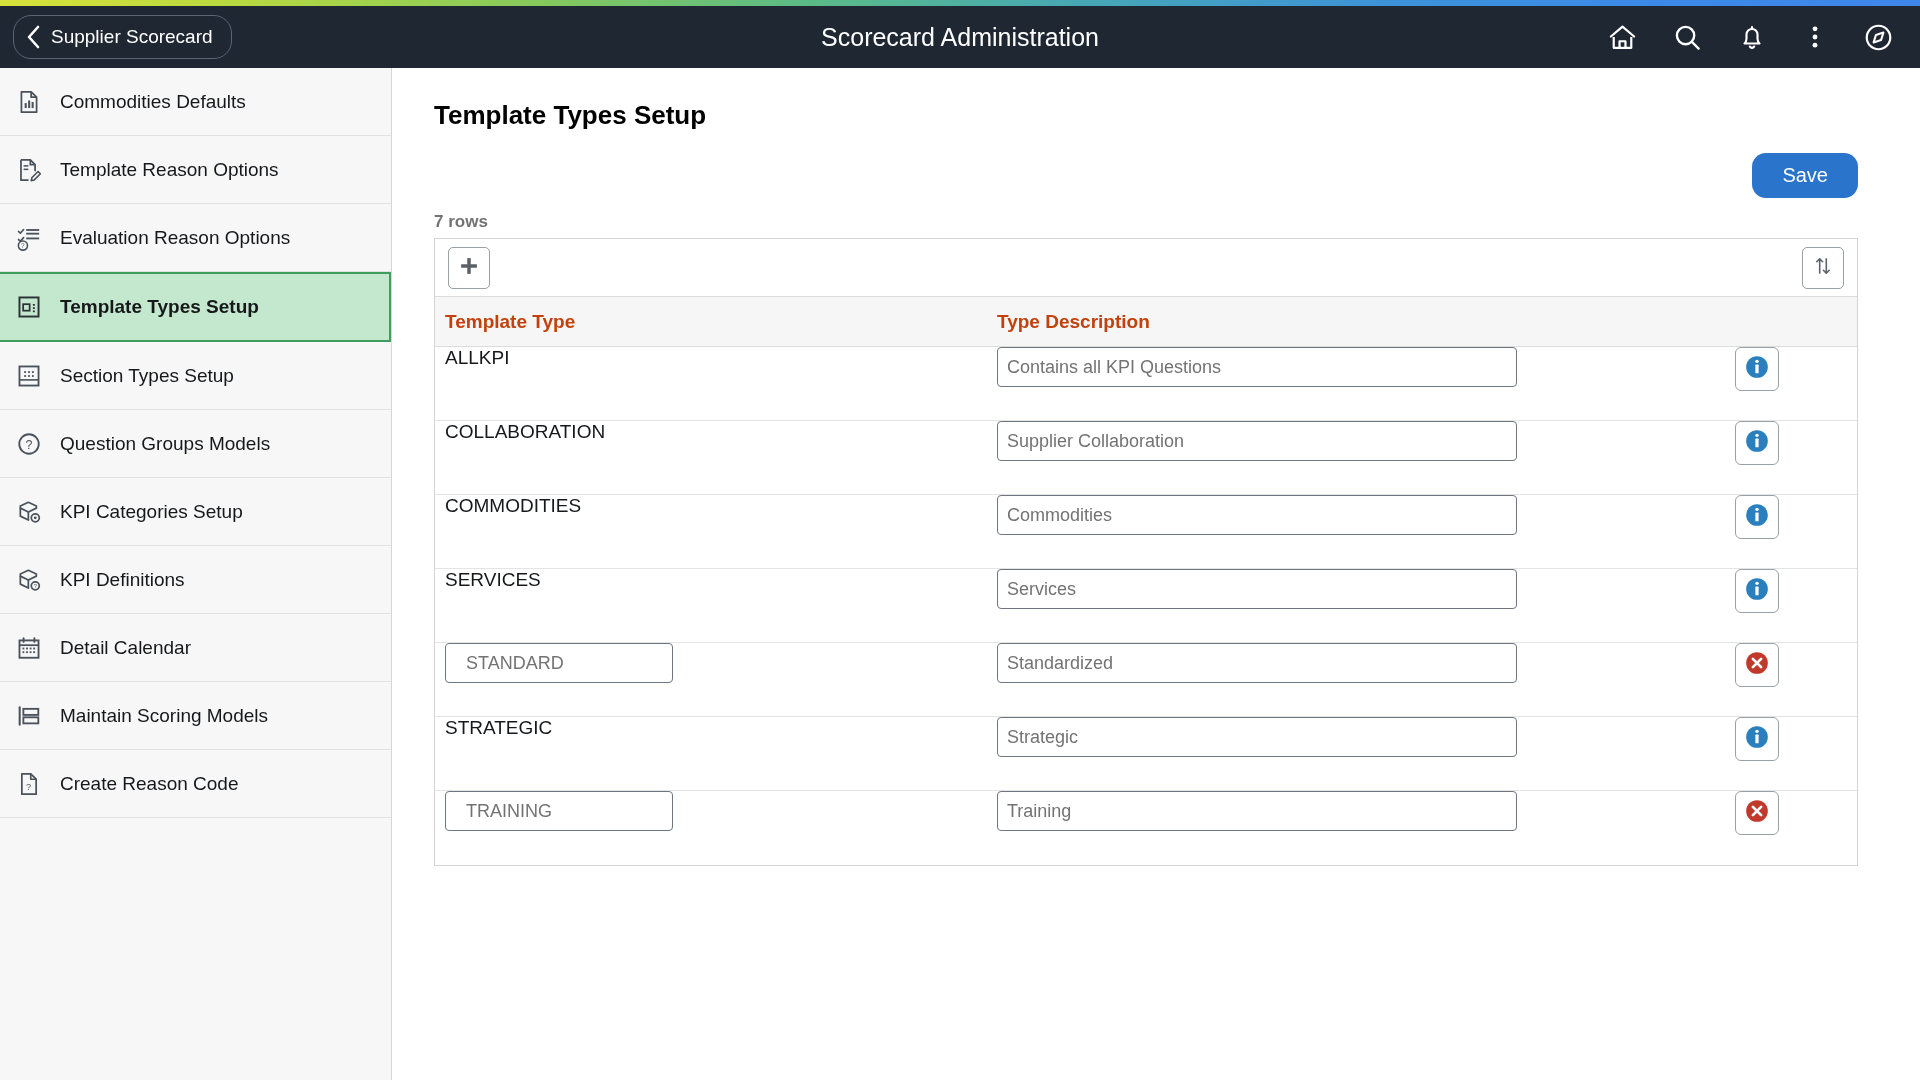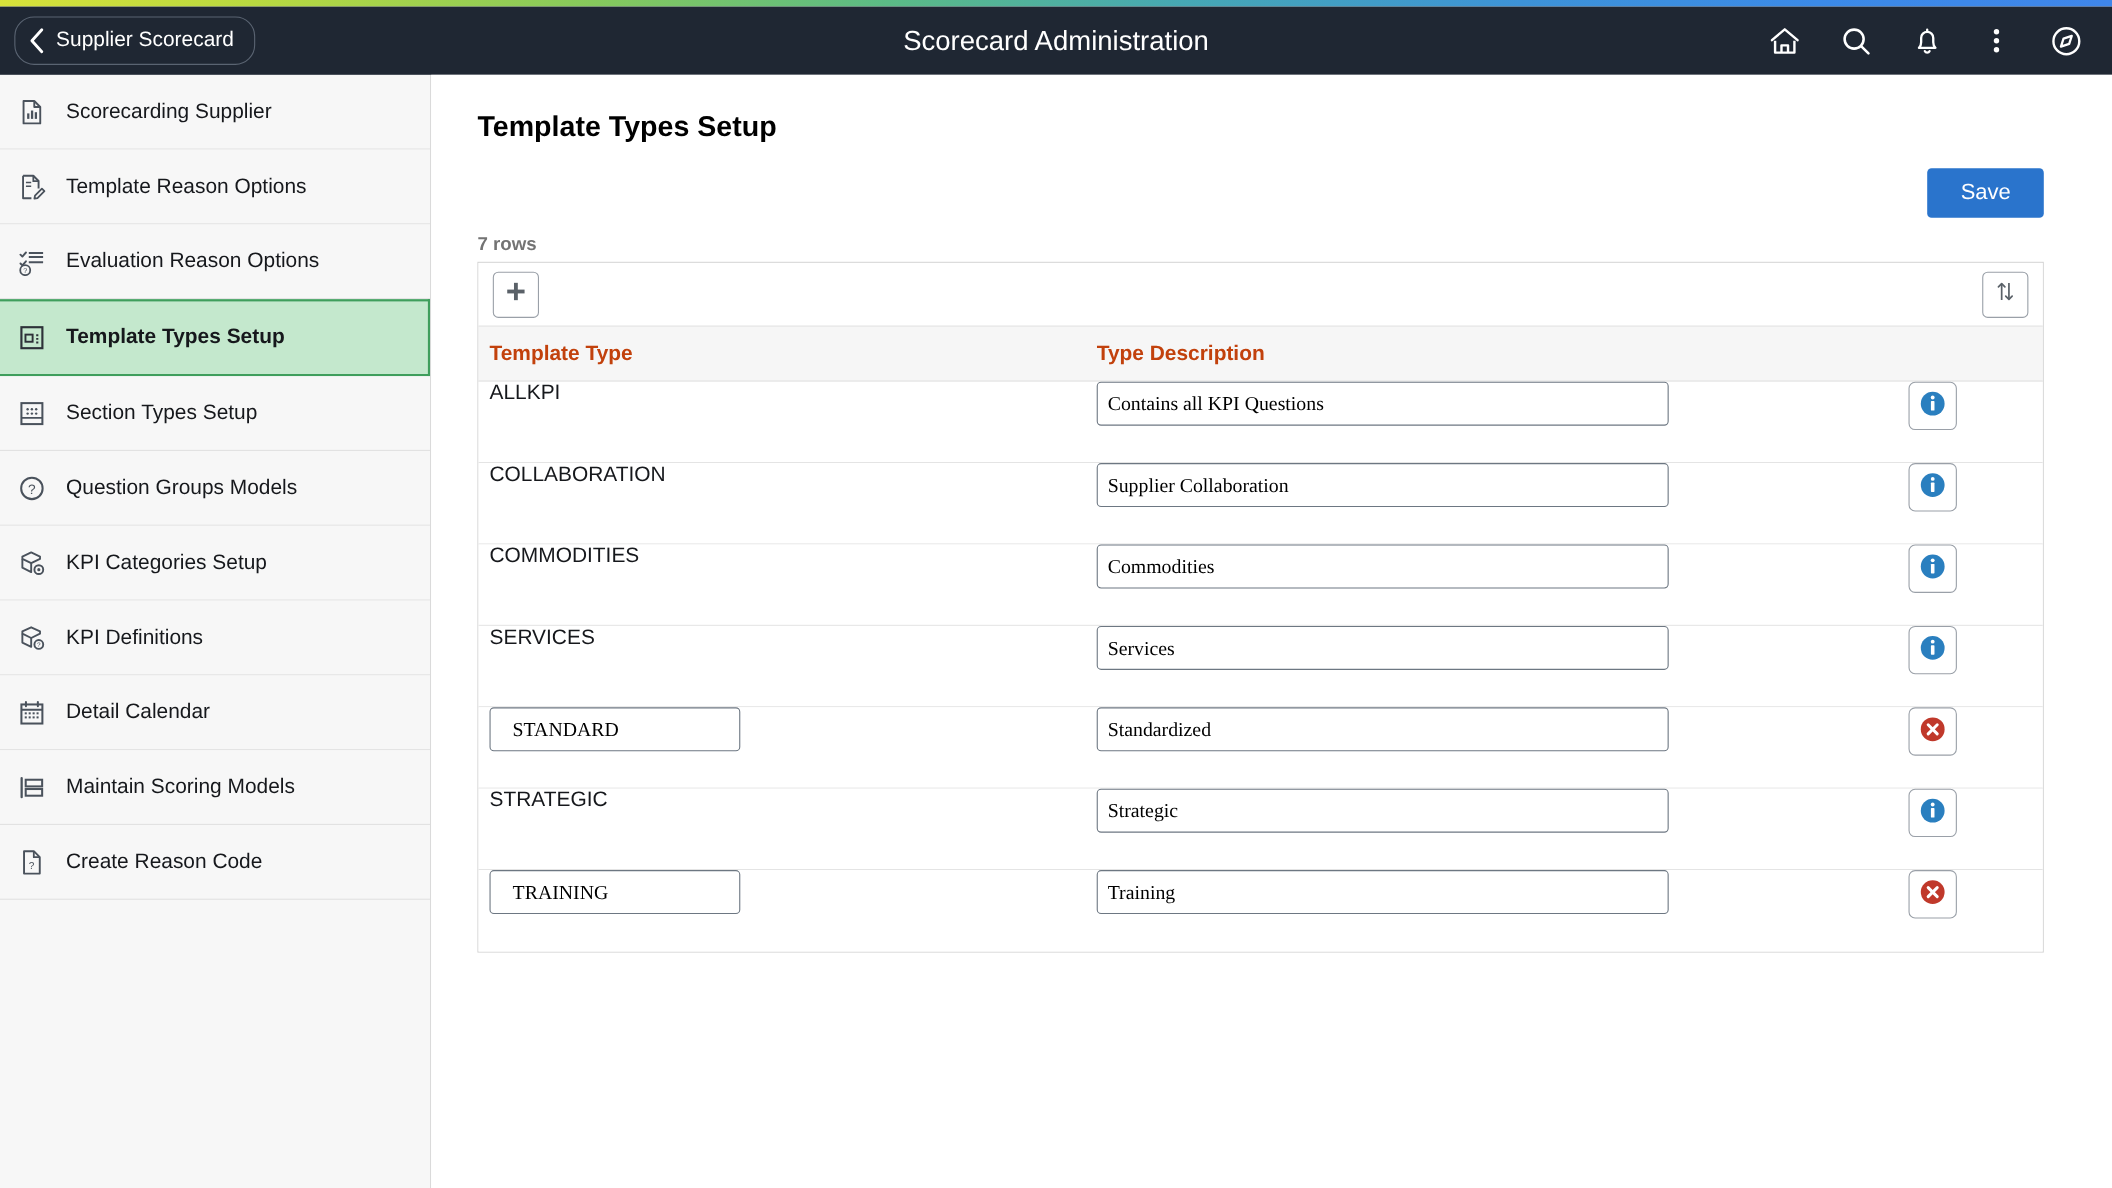--- a/index.html
+++ b/index.html
@@ -104,21 +104,21 @@
     color: #000;
     margin-top: 32px;
   }
   .save-row {
     display: flex; justify-content: flex-end;
     margin-top: 22px;
   }
   .save-btn {
     background: #2a74cc;
     color: #fff;
-    border: none; border-radius: 4px;
+    border: none; border-radius: 14px;
     font-size: 20px;
     padding: 11px 30px;
     cursor: pointer;
     font-family: "Liberation Sans", sans-serif;
   }
   .rows-count {
     text-align: left;
     font-size: 17px; font-weight: bold;
     color: #737373;
     margin-top: 14px;
@@ -165,23 +165,23 @@
     min-height: 74px;
     border-bottom: 1px solid #e4e4e4;
     background: #fff;
   }
   .grid-row:last-child { border-bottom: none; }
 
   .cell-text {
     font-size: 19px; color: #16181c;
   }
   .txt-input {
-    font-family: Liberation Serif, serif;
+    font-family: Liberation Sans, sans-serif;
     font-size: 18px;
-    color: #000000;
+    color: #737373;
     border: 1px solid #6d7782;
     border-radius: 4px;
     height: 40px;
     padding: 0 9px;
     background: #fff;
     outline: none;
   }
   .inp-type { width: 228px; padding-left: 20px; }
   .inp-desc { width: 520px; }
 
@@ -254,21 +254,21 @@
     <div class="side-item">
       <span class="side-ico-w">
         <svg class="side-ico" viewBox="0 0 24 24">
           <path d="M5 2.6h9l5 5v13.8H5z" fill="none" stroke="#4a525c" stroke-width="1.6" stroke-linejoin="round"></path>
           <path d="M14 2.6v5h5" fill="none" stroke="#4a525c" stroke-width="1.6" stroke-linejoin="round"></path>
           <rect x="8" y="13" width="1.9" height="4.6" fill="#4a525c"></rect>
           <rect x="11.2" y="10.6" width="1.9" height="7" fill="#4a525c"></rect>
           <rect x="14.4" y="12" width="1.9" height="5.6" fill="#4a525c"></rect>
         </svg>
       </span>
-      <span class="side-label">Scorecarding Supplier</span>
+      <span class="side-label">Commodities Defaults</span>
     </div>
 
     <div class="side-item">
       <span>
         <svg class="side-ico" viewBox="0 0 24 24">
           <path d="M4.6 2.6h8.6l4.4 4.4v6.2" fill="none" stroke="#4a525c" stroke-width="1.6" stroke-linejoin="round"></path>
           <path d="M4.6 2.6v18.8h7" fill="none" stroke="#4a525c" stroke-width="1.6" stroke-linejoin="round"></path>
           <path d="M13.2 2.6V7h4.4" fill="none" stroke="#4a525c" stroke-width="1.5"></path>
           <line x1="7" y1="8.2" x2="11.4" y2="8.2" stroke="#4a525c" stroke-width="1.4"></line>
           <line x1="7" y1="11.4" x2="11.4" y2="11.4" stroke="#4a525c" stroke-width="1.4"></line>

